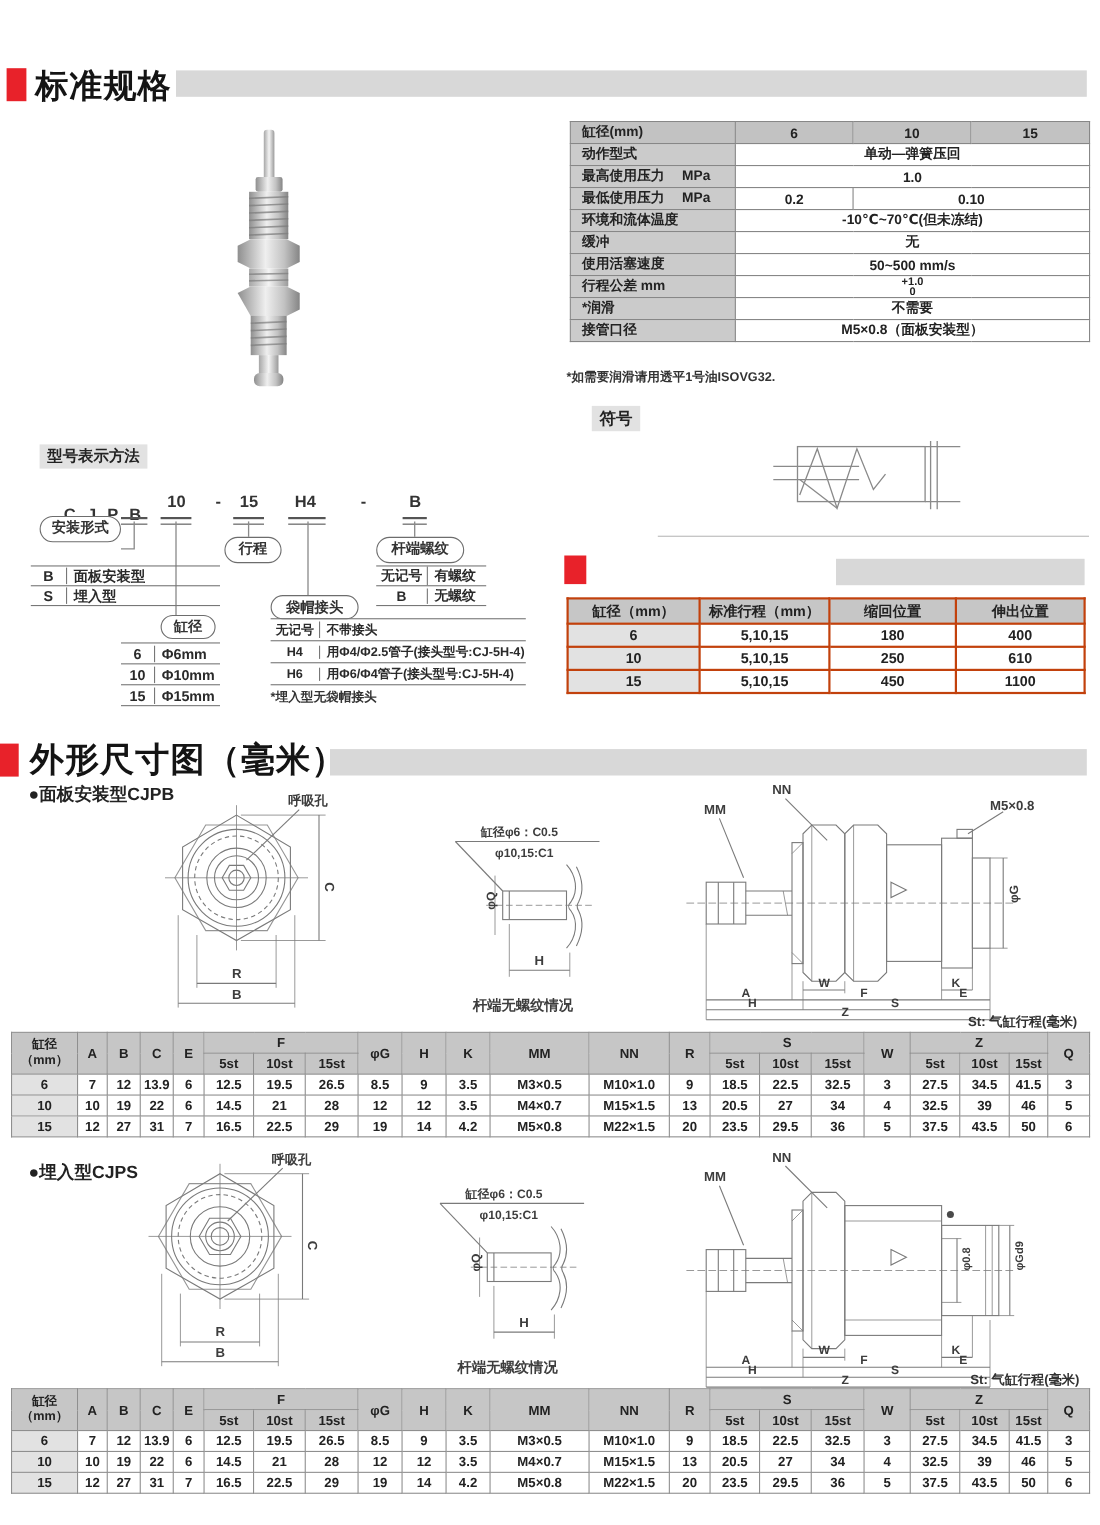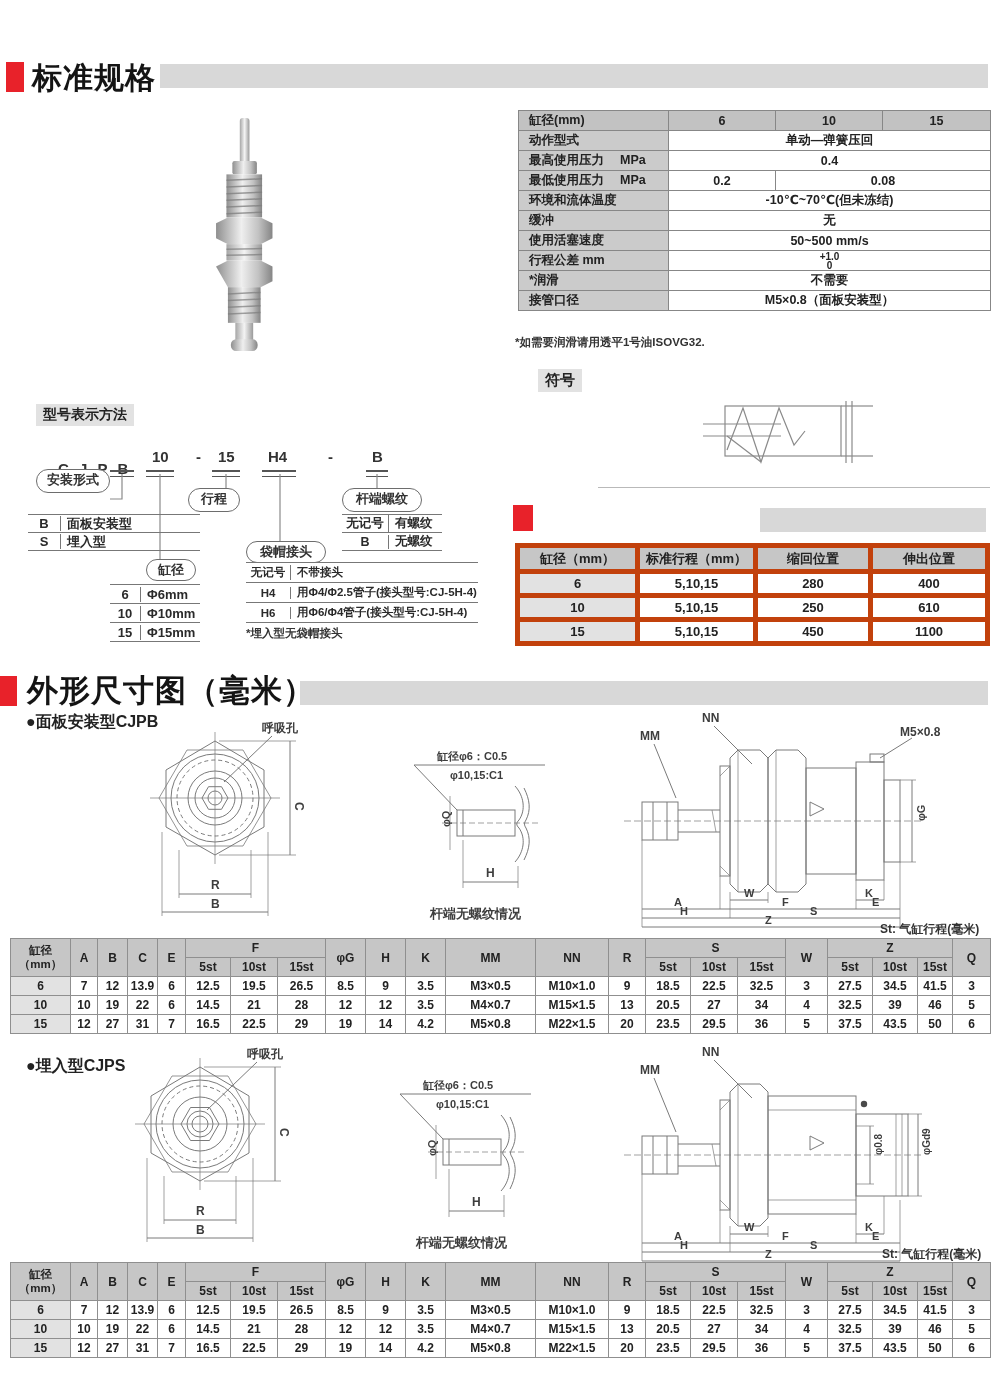--- a/index.html
+++ b/index.html
@@ -13,21 +13,21 @@
   .taglabel{background:#e2e2e2;font-weight:bold;color:#222;padding:2px 7px;white-space:nowrap;}
   
   table.spec{border-collapse:collapse;table-layout:fixed;width:472px;font-size:12.5px;font-weight:bold;color:#222;}
   table.spec td{border:1px solid #878787;height:19px;text-align:center;padding:0 2px;background:#fff;overflow:hidden;white-space:nowrap;}
   table.spec td.lbl{background:#cbcbcb;text-align:left;padding-left:10px;}
   table.spec tr.hdr td{background:#c2c2c2;}
   .tolcell{display:flex;flex-direction:column;align-items:center;line-height:9px;font-size:10px;}
   .footnote{font-size:11.5px;font-weight:bold;color:#333;white-space:nowrap;}
   
   table.stk{border-collapse:collapse;table-layout:fixed;width:470px;font-size:13px;font-weight:bold;color:#222;}
-  table.stk td{border:5px solid #c2410c;height:19px;text-align:center;background:#fff;padding:0;}
+  table.stk td{border:2px solid #c2410c;height:19px;text-align:center;background:#fff;padding:0;}
   table.stk thead td{background:#c6c6c6;height:21px;}
   table.dim{border-collapse:collapse;table-layout:fixed;width:980px;font-size:12px;font-weight:bold;color:#222;}
   table.dim td{border:1px solid #8f8f8f;text-align:center;height:18px;background:#fff;padding:0;overflow:hidden;white-space:nowrap;}
   table.dim thead td{background:#c6c6c6;}
   table.dim td.first-col, table.stk td.first-col{background:#e2e2e2;}
   td.borehdr{white-space:pre-line !important;line-height:1.15;font-size:11.5px;}
   
   .code{position:absolute;font-size:15px;font-weight:bold;color:#333;white-space:nowrap;}
   .dul{position:absolute;height:4px;border-top:2px solid #555;border-bottom:1px solid #555;}
   .bub{position:absolute;border:1.4px solid #6d6d6d;border-radius:12px;background:#fff;
@@ -106,26 +106,26 @@
       <td>6</td>
       <td>10</td>
       <td>15</td>
         </tr>
     <tr>
           <td class="lbl">动作型式</td>
       <td colspan="3">单动—弹簧压回</td>
         </tr>
     <tr>
           <td class="lbl"><span>最高使用压力</span><span style="margin-left:16px">MPa</span></td>
-      <td colspan="3">0.4</td>
+      <td colspan="3">1.0</td>
         </tr>
     <tr>
           <td class="lbl"><span>最低使用压力</span><span style="margin-left:16px">MPa</span></td>
       <td>0.2</td>
-      <td colspan="2">0.08</td>
+      <td colspan="2">0.10</td>
         </tr>
     <tr>
           <td class="lbl">环境和流体温度</td>
       <td colspan="3">-10℃~70℃(但未冻结)</td>
         </tr>
     <tr>
           <td class="lbl">缓冲</td>
       <td colspan="3">无</td>
         </tr>
     <tr>
@@ -189,21 +189,21 @@
     <g stroke="#8a8a8a" stroke-width="1.2" fill="none">
       <path d="M122,34 V59 H110"></path>
       <path d="M160,34 V119"></path>
       <path d="M226,34 V48"></path>
       <path d="M280,34 V102"></path>
       <path d="M377,34 V48"></path>
     </g>
   </svg>
 
   <div class="bub" style="left:36px;top:469px;width:72px;height:22px;">安装形式</div>
-  <div class="bub" style="left:188px;top:488px;width:50px;height:22px;">行程</div>
+  <div class="bub" style="left:204px;top:488px;width:50px;height:22px;">行程</div>
   <div class="bub" style="left:342px;top:488px;width:78px;height:22px;text-align:center;">杆端螺纹</div>
   <div class="bub" style="left:146px;top:559px;width:48px;height:20px;">缸径</div>
   <div class="bub" style="left:246px;top:541px;width:78px;height:20px;">袋帽接头</div>
 
   <div class="mt" style="left:28px;top:514px;width:172px;">
     <div class="mr" style="height:17px;">
         <span class="c1" style="width:32px;">B</span>
         <span class="c2">面板安装型</span>
       </div>
     <div class="mr" style="height:17px;">
@@ -269,21 +269,21 @@
       <td>缸径（mm）</td>
       <td>标准行程（mm）</td>
       <td>缩回位置</td>
       <td>伸出位置</td>
     </tr>
       </thead>
     <tbody>
         <tr>
           <td class="first-col">6</td>
           <td>5,10,15</td>
-          <td>280</td>
+          <td>180</td>
           <td>400</td>
         </tr>
         <tr>
           <td class="first-col">10</td>
           <td>5,10,15</td>
           <td>250</td>
           <td>610</td>
         </tr>
         <tr>
           <td class="first-col">15</td>

